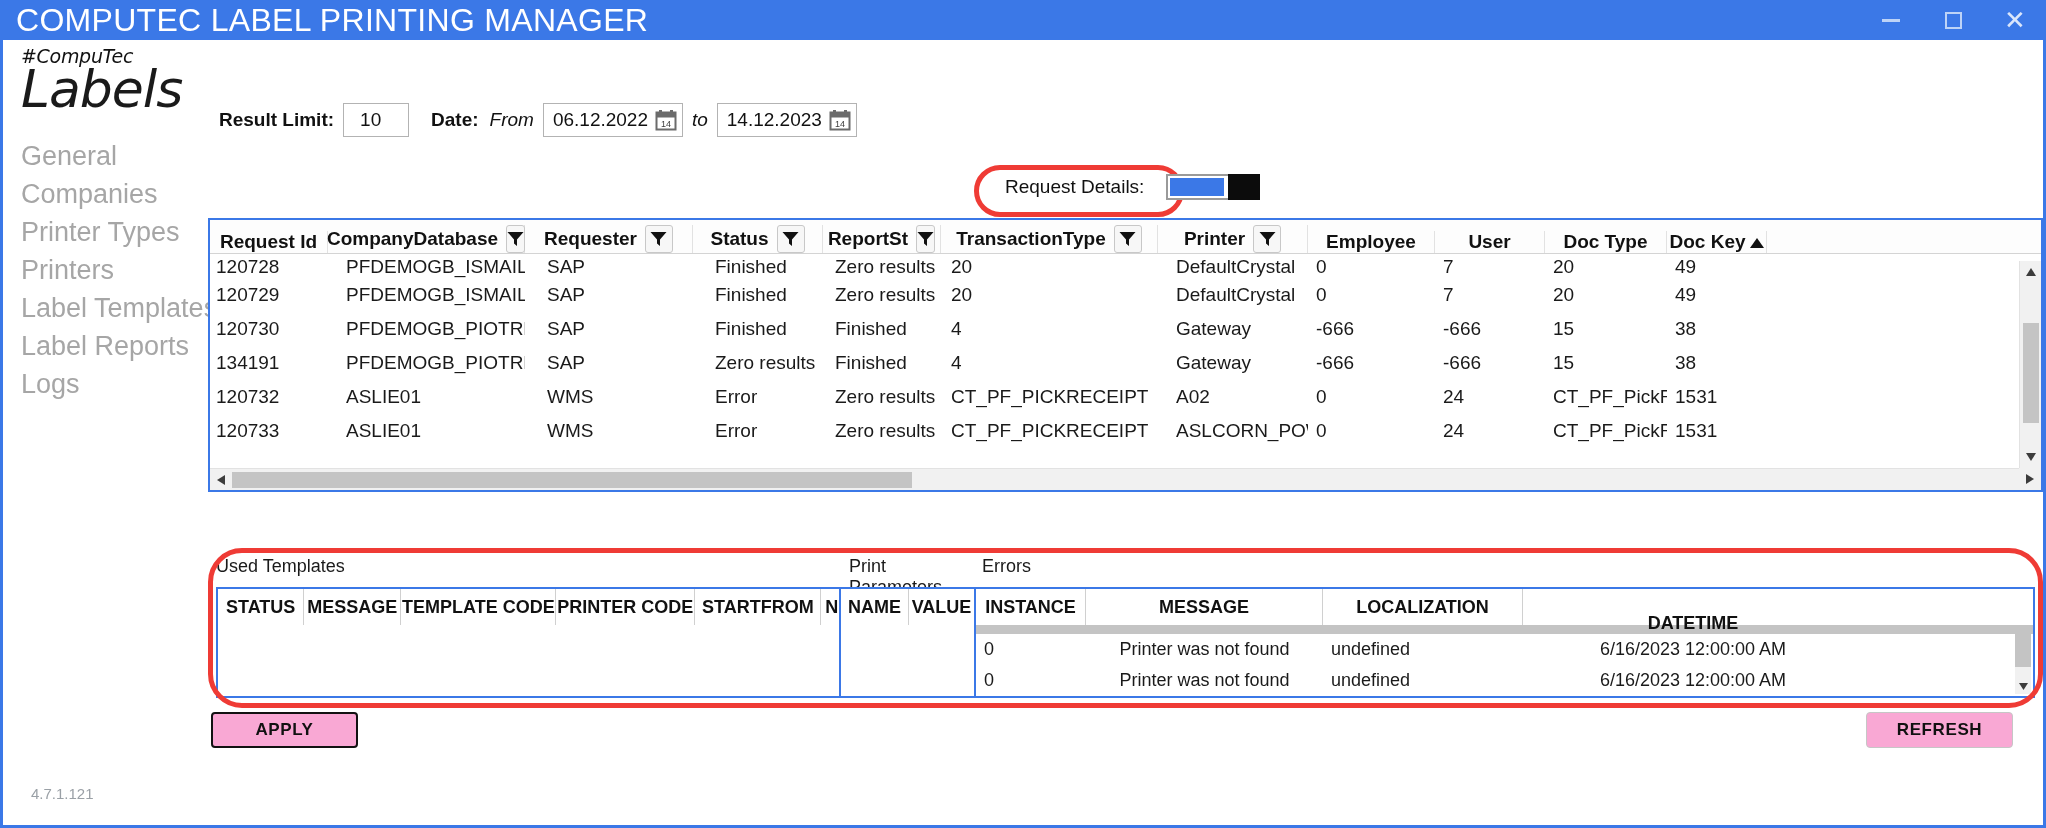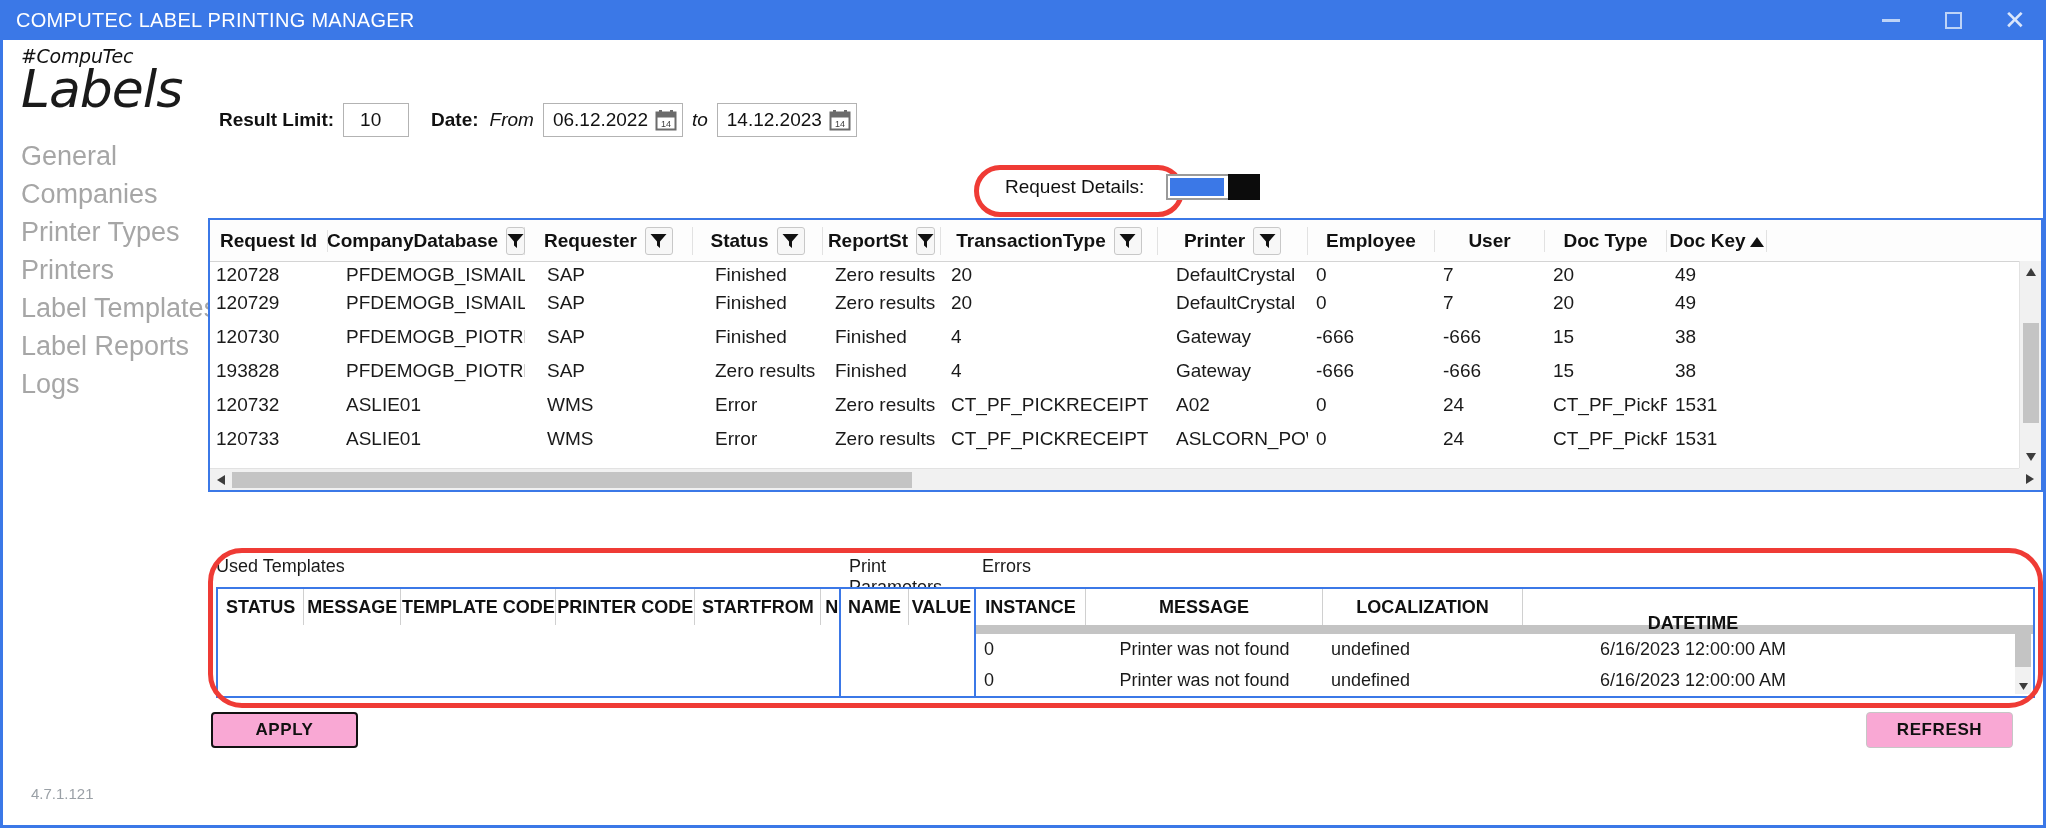--- a/index.html
+++ b/index.html
@@ -14,21 +14,21 @@
 
   
   .titlebar {
     height: 40px;
     background: #3b78e7;
     display: flex; align-items: center;
     position: relative;
   }
   .titlebar-text {
     color: #ffffff;
-    font-size: 20px;
+    font-size: 32px;
     letter-spacing: .3px;
     padding-left: 16px;
     font-weight: 400;
     white-space: nowrap;
   }
   .win-controls { margin-left: auto; display: flex; height: 100%; }
   .win-btn {
     width: 62px; height: 100%;
     display: flex; align-items: center; justify-content: center;
     color: #dbe6fb; font-size: 20px; line-height: 1;
@@ -112,21 +112,21 @@
   .toggle-fill { position: absolute; left: 2px; top: 2px; bottom: 2px; width: 54px; background: #3b78e7; }
   .toggle-thumb { position: absolute; right: -12px; top: -2px; width: 32px; height: 26px; background: #0c0c0c; }
 
   
   .grid-wrap {
     position: absolute; left: 205px; top: 178px;
     width: 1835px; height: 274px;
     border: 2px solid #3b78e7; background: #fff; overflow: hidden;
   }
   .grid-head {
-    display: flex; height: 42px; align-items: center;
+    display: flex; height: 34px; align-items: flex-end;
     background: #fdfdfd; border-bottom: 1px solid #d4d4d4;
   }
   .gh {
     display: flex; align-items: center; justify-content: center;
     font-size: 19px; font-weight: bold; color: #111;
     border-right: 1px solid #e2e2e2; position: relative; padding: 0 6px;
     white-space: nowrap;
   }
   .gh .filter-btn {
     width: 28px; height: 28px; border: 1px solid #c8c8c8; background: #f7f7f7;
@@ -386,21 +386,21 @@
           <div class="gc" style="width: 130px; text-align: left; padding-left: 22px;">Finished</div>
           <div class="gc" style="width: 118px; text-align: left; padding-left: 12px;">Finished</div>
           <div class="gc" style="width: 217px; text-align: left; padding-left: 10px;">4</div>
           <div class="gc" style="width: 150px; text-align: left; padding-left: 18px;">Gateway</div>
           <div class="gc" style="width: 127px; text-align: left; padding-left: 8px;">-666</div>
           <div class="gc" style="width: 110px; text-align: left; padding-left: 8px;">-666</div>
           <div class="gc" style="width: 122px; text-align: left; padding-left: 8px;">15</div>
           <div class="gc" style="width: 100px; text-align: left; padding-left: 8px;">38</div>
         </div>
         <div class="grow">
-          <div class="gc" style="width: 118px; text-align: left;">193828</div>
+          <div class="gc" style="width: 118px; text-align: left;">134191</div>
           <div class="gc" style="width: 197px; text-align: left; padding-left: 18px;">PFDEMOGB_PIOTRK</div>
           <div class="gc" style="width: 168px; text-align: left; padding-left: 22px;">SAP</div>
           <div class="gc" style="width: 130px; text-align: left; padding-left: 22px;">Zero results</div>
           <div class="gc" style="width: 118px; text-align: left; padding-left: 12px;">Finished</div>
           <div class="gc" style="width: 217px; text-align: left; padding-left: 10px;">4</div>
           <div class="gc" style="width: 150px; text-align: left; padding-left: 18px;">Gateway</div>
           <div class="gc" style="width: 127px; text-align: left; padding-left: 8px;">-666</div>
           <div class="gc" style="width: 110px; text-align: left; padding-left: 8px;">-666</div>
           <div class="gc" style="width: 122px; text-align: left; padding-left: 8px;">15</div>
           <div class="gc" style="width: 100px; text-align: left; padding-left: 8px;">38</div>

